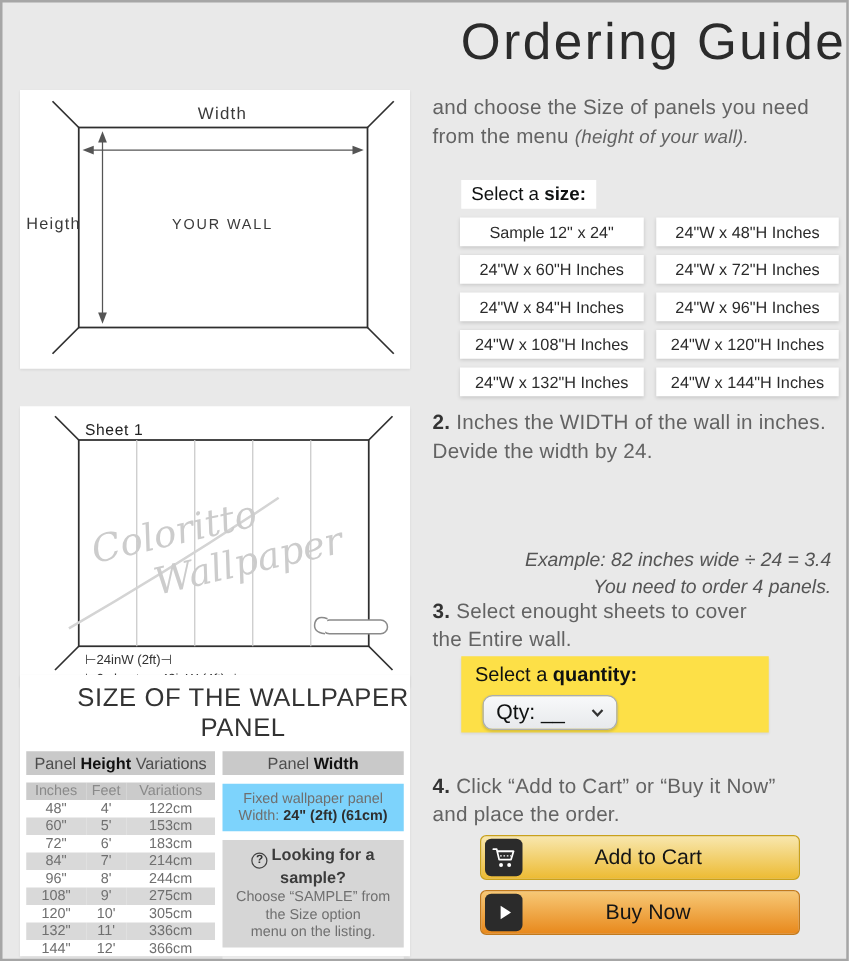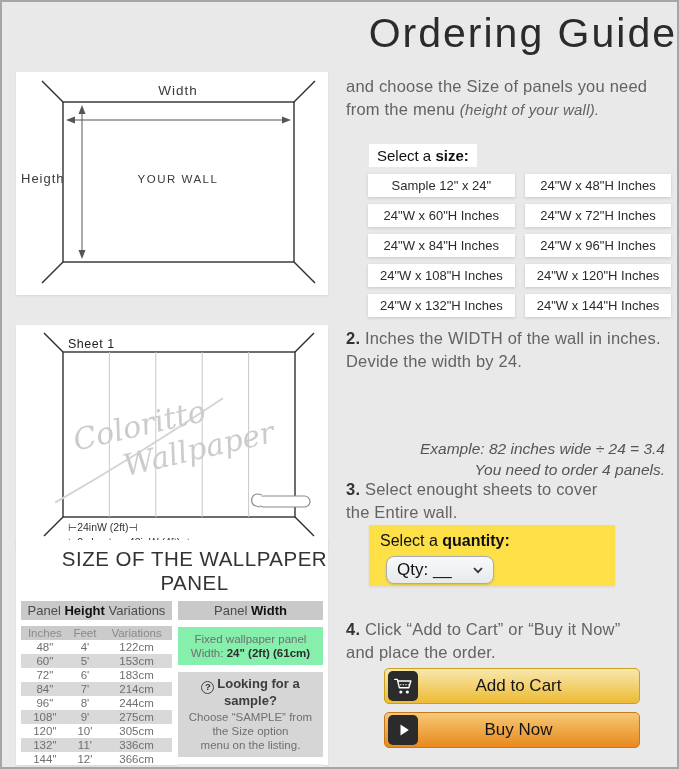--- a/index.html
+++ b/index.html
@@ -31,21 +31,21 @@
          text-align:center; padding:2px 0; }
   .hdr b { color:#111; }
   table.sz { width:100%; border-collapse:collapse; margin-top:6px;
              font-size:11.5px; color:#6f6f6f; text-align:center; }
   table.sz thead th { background:#cbcbcb; color:#8a8a8a; font-weight:400;
                       padding:1px 0; }
   table.sz td { padding:1px 0; }
   table.sz tbody tr:nth-child(even) { background:#d9d9d9; }
   .box { margin-top:7px; padding:5px 3px; font-size:11.5px; color:#6f6f6f;
          text-align:center; line-height:14px; }
-  .box-fixed  { background:#86efac; }
+  .box-fixed  { background:#7dd3fc; }
   .box-fixed b { color:#2e2e2e; }
   .box-sample { background:#d6d6d6; }
   .box-sample .bt { font-size:13px; font-weight:bold; color:#3c3c3c;
                     margin-bottom:2px; }
   .box-assist { background:#ebebeb; }
   .qi { display:inline-flex; width:13px; height:13px; border:1.5px solid #444;
         border-radius:50%; align-items:center; justify-content:center;
         font-size:9.5px; font-weight:bold; color:#333; margin-right:3px;
         vertical-align:-2px; }
 

